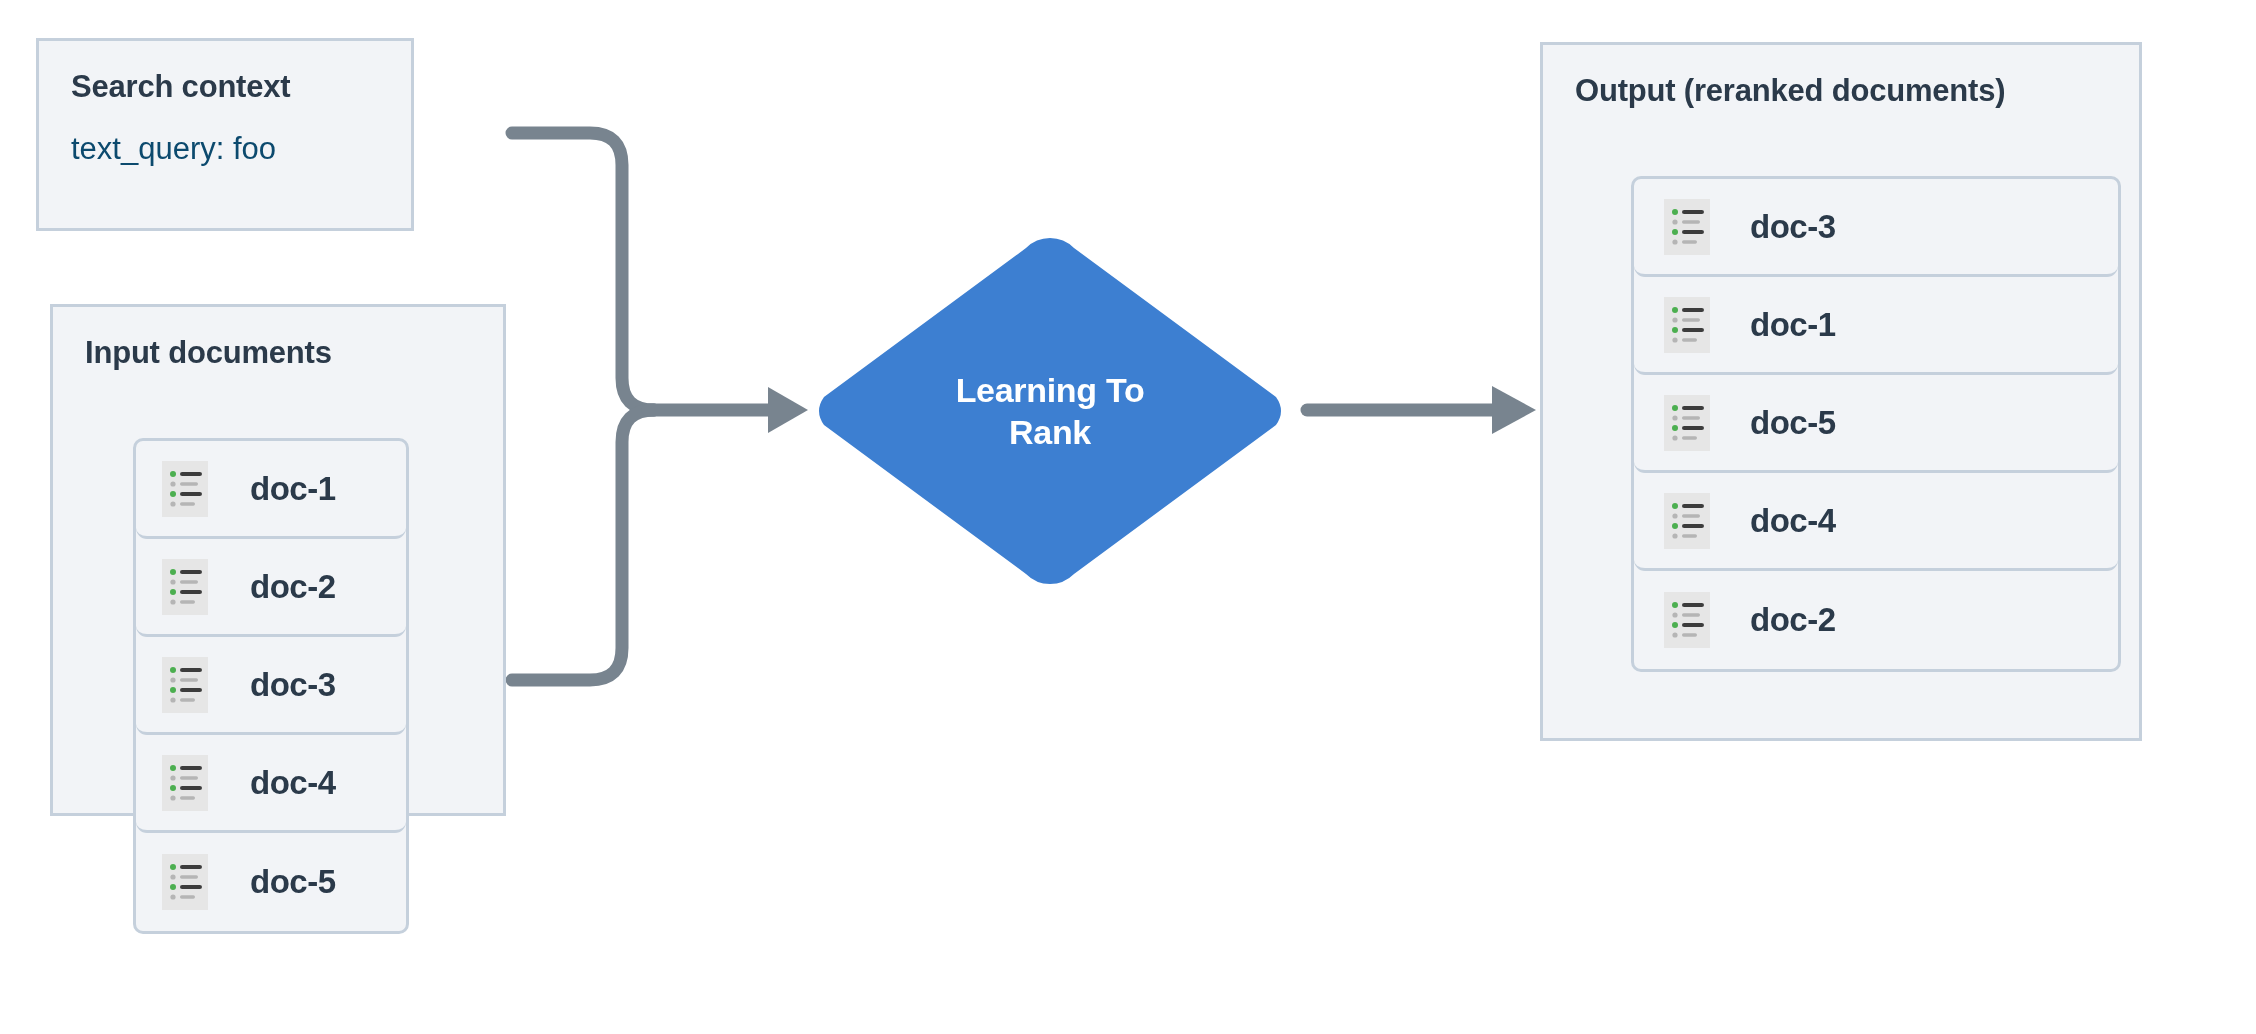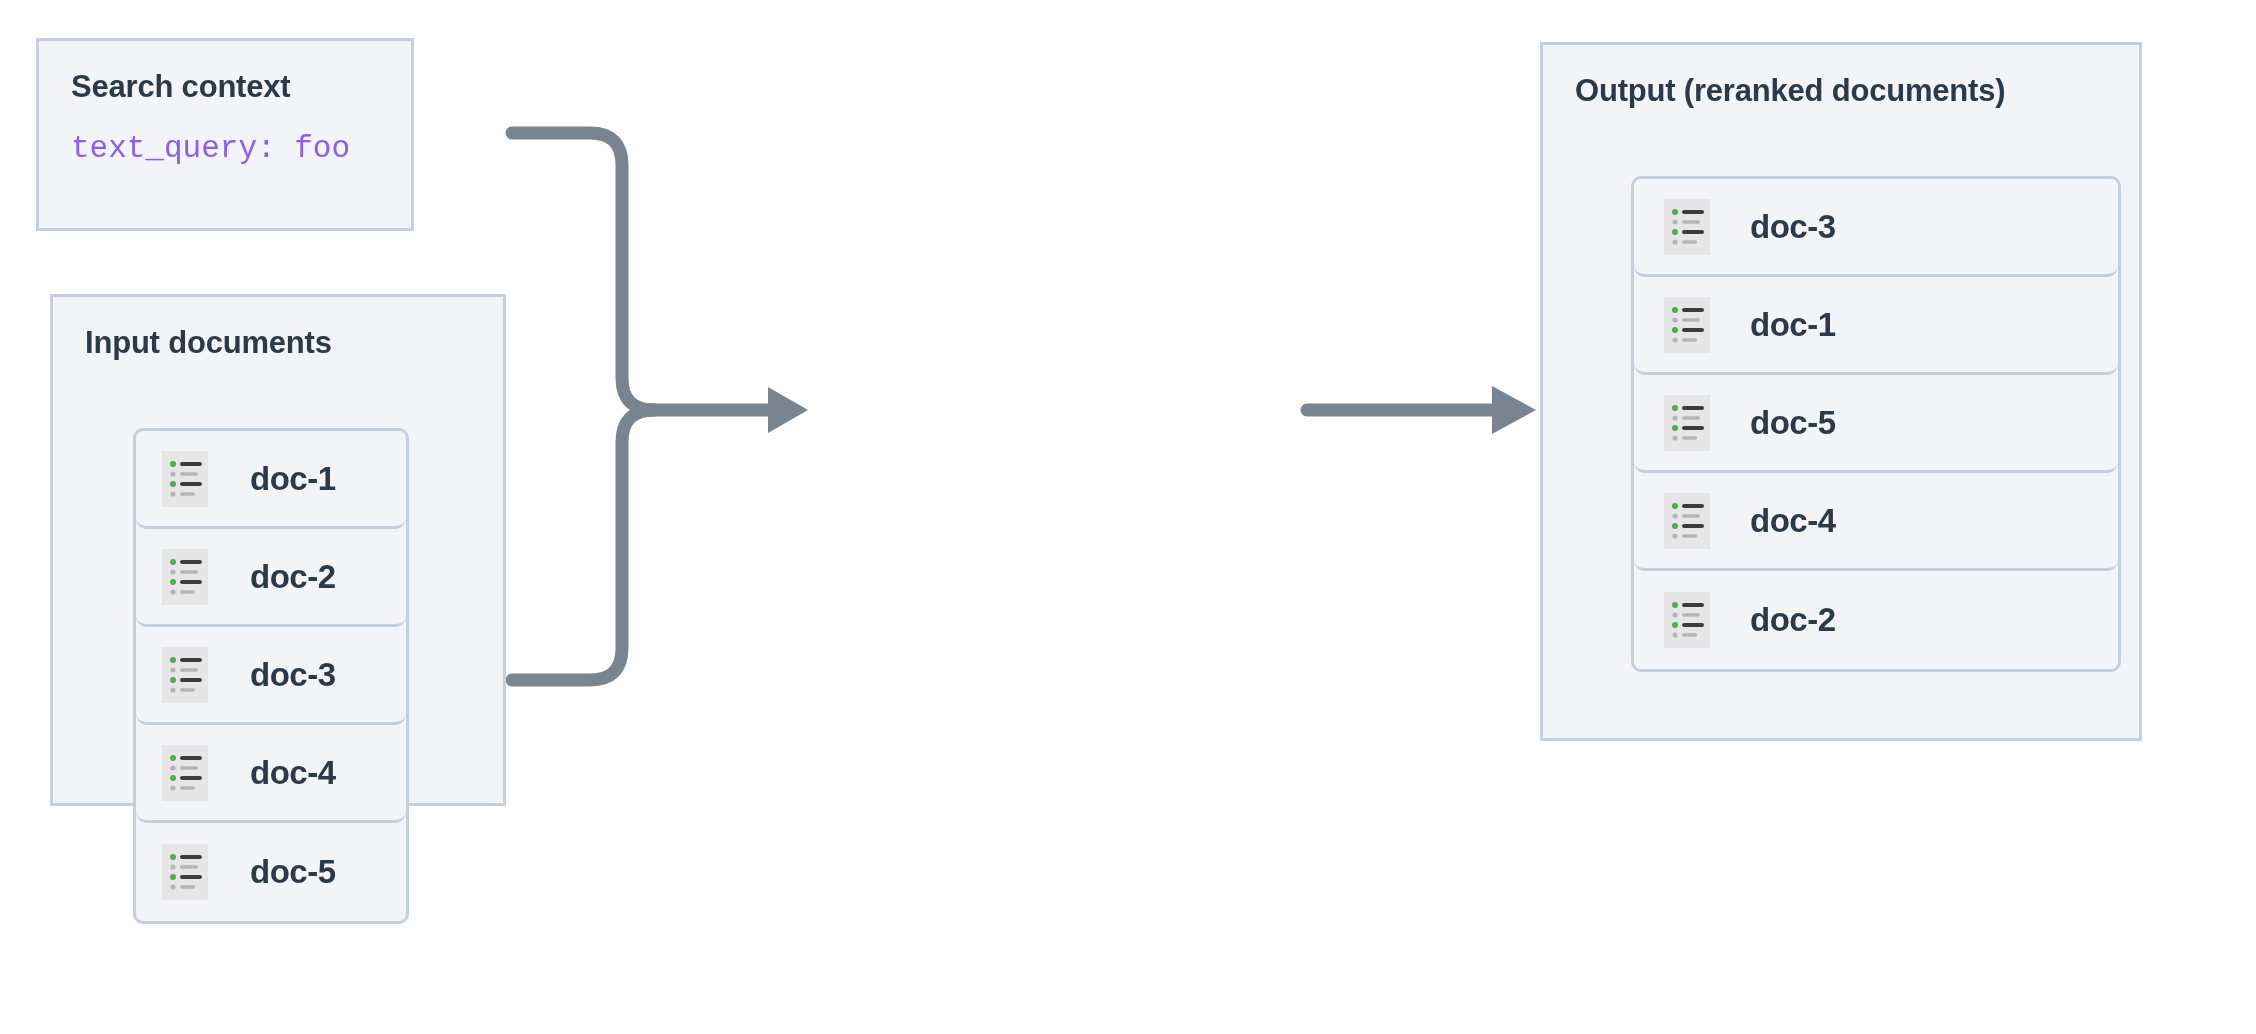--- a/index.html
+++ b/index.html
@@ -30,42 +30,41 @@
   }
   .panel-title {
     position: absolute;
     font-weight: bold;
     color: #2b3a4a;
     letter-spacing: -0.2px;
     white-space: nowrap;
   }
   .panel-sub {
     position: absolute;
-    color: #8b5cf6;
+    color: #0c4a6e;
     white-space: nowrap;
-    font-family: Liberation Mono, monospace;
   }
 
   
   #search-context-panel {
     left: 36px; top: 38px;
     width: 378px; height: 193px;
   }
   #search-context-title {
     left: 32px; top: 28px;
     font-size: 31px;
   }
   #search-context-query {
     left: 32px; top: 90px;
     font-size: 31px;
   }
 
   
   #input-panel {
-    left: 50px; top: 294px;
+    left: 50px; top: 304px;
     width: 456px; height: 512px;
   }
   #input-title {
     left: 32px; top: 28px;
     font-size: 31px;
   }
   #input-list {
     position: absolute;
     left: 80px; top: 131px;
     width: 276px;
@@ -253,20 +252,39 @@
             <circle cx="11" cy="33" r="3" fill="#4caf50"></circle>
             <rect x="18" y="30.9" width="22" height="4.2" rx="2.1" fill="#3c3c3c"></rect>
             <circle cx="11" cy="43" r="2.6" fill="#b5b5b5"></circle>
             <rect x="18" y="41.3" width="15" height="3.4" rx="1.7" fill="#b5b5b5"></rect>
           </svg>
           <span class="doc-label">doc-5</span>
         </div>
       </div>
   </div>
 
+  <div id="ltr-node">
+    <svg width="484" height="358" viewBox="0 0 484 358">
+      <path d="M 242 6
+               Q 256 6 266 16
+               L 468 165
+               Q 478 179 468 193
+               L 266 342
+               Q 256 352 242 352
+               Q 228 352 218 342
+               L 16 193
+               Q 6 179 16 165
+               L 218 16
+               Q 228 6 242 6 Z" fill="#3d7fd1"></path>
+    </svg>
+    <div id="ltr-label">
+      <span>Learning To</span>
+      <span>Rank</span>
+    </div>
+  </div>
 
   <div class="panel" id="output-panel">
     <div class="panel-title" id="output-title">Output (reranked documents)</div>
     <div id="output-list">
         <div class="doc-row">
           <svg viewBox="0 0 46 56" width="46" height="56" class="doc-icon">
             <rect x="0" y="0" width="46" height="56" fill="#e6e6e6"></rect>
             <circle cx="11" cy="13" r="3" fill="#4caf50"></circle>
             <rect x="18" y="10.9" width="22" height="4.2" rx="2.1" fill="#3c3c3c"></rect>
             <circle cx="11" cy="23" r="2.6" fill="#b5b5b5"></circle>

